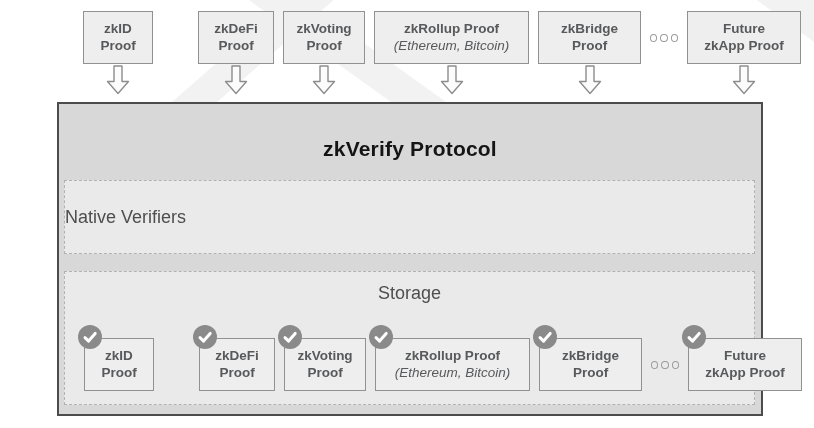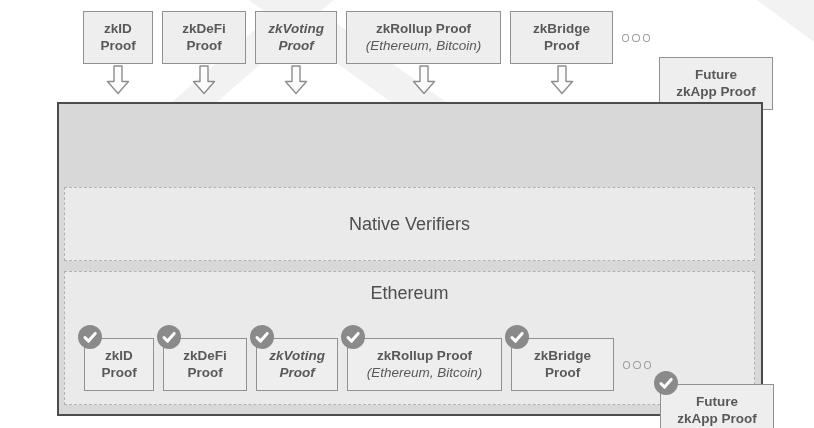--- a/index.html
+++ b/index.html
@@ -20,25 +20,25 @@
     left: 0; top: 0;
     width: 814px; height: 428px;
     pointer-events: none;
   }
 
   
   .flex-row {
     position: absolute;
     display: flex;
     gap: 9px;
-    align-items: flex-start;
+    align-items: flex-end;
   }
   .c0 { width: 70px; }
-  .c1 { width: 84px; }
-  .c2 { width: 82px; font-style: italic; }
+  .c1 { width: 76px; margin-left: 36px; }
+  .c2 { width: 82px; }
   .c3 { width: 155px; }
   .c4 { width: 103px; }
   .cdots { width: 28px; }
   .c5 { width: 114px; margin-top: 46px; }
 
   
   .top-row { left: 83px; top: 11px; height: 53px; }
 
   .proof-box {
     position: relative;
@@ -103,25 +103,25 @@
   }
 
   .dashed-panel {
     position: absolute;
     left: 5px;
     width: 691px;
     background: #eaeaea;
     border: 1px dashed #b2b2b2;
   }
   .native-panel {
-    top: 83px;
+    top: 76px;
     height: 74px;
     display: flex;
     align-items: center;
-    justify-content: center;
+    justify-content: flex-start;
   }
   .panel-label {
     font-size: 18px;
     color: #4e4e4e;
   }
   .storage-panel {
     top: 167px;
     height: 134px;
   }
   .storage-title {
@@ -219,27 +219,28 @@
     </div>
     <div class="arrow-cell cdots"></div>
     <div class="arrow-cell c5">
       <svg width="26" height="30" viewBox="0 0 26 30">
           <path d="M9 1 L17 1 L17 16.5 L23.5 16.5 L13 28.5 L2.5 16.5 L9 16.5 Z" fill="#fcfcfc" stroke="#8d8d8d" stroke-width="1.4" stroke-linejoin="round"></path>
         </svg>
     </div>
   </div>
 
   <div class="main-box">
+    <div class="main-title">zkVerify Protocol</div>
 
     <div class="dashed-panel native-panel">
       <span class="panel-label">Native Verifiers</span>
     </div>
 
     <div class="dashed-panel storage-panel">
-      <div class="storage-title">Ethereum</div>
+      <div class="storage-title">Storage</div>
 
       <div class="flex-row storage-row">
         <div class="proof-box c0">
           <span class="badge">
             <svg width="24" height="24" viewBox="0 0 24 24">
                 <path d="M7 12.6 L10.6 16.1 L17.2 8.4" fill="none" stroke="#ffffff" stroke-width="3" stroke-linecap="round" stroke-linejoin="round"></path>
               </svg>
           </span>
           <span class="l1">zkID</span>
           <span class="l2">Proof</span>

